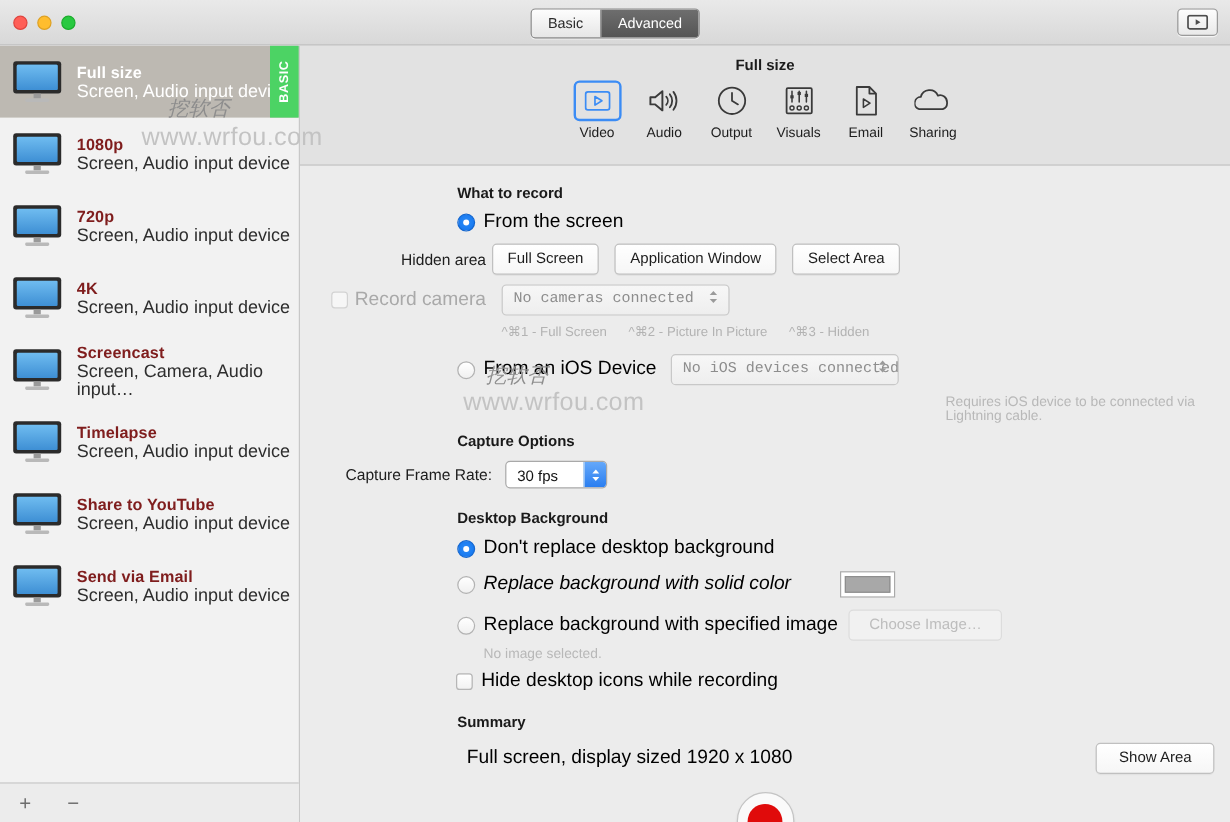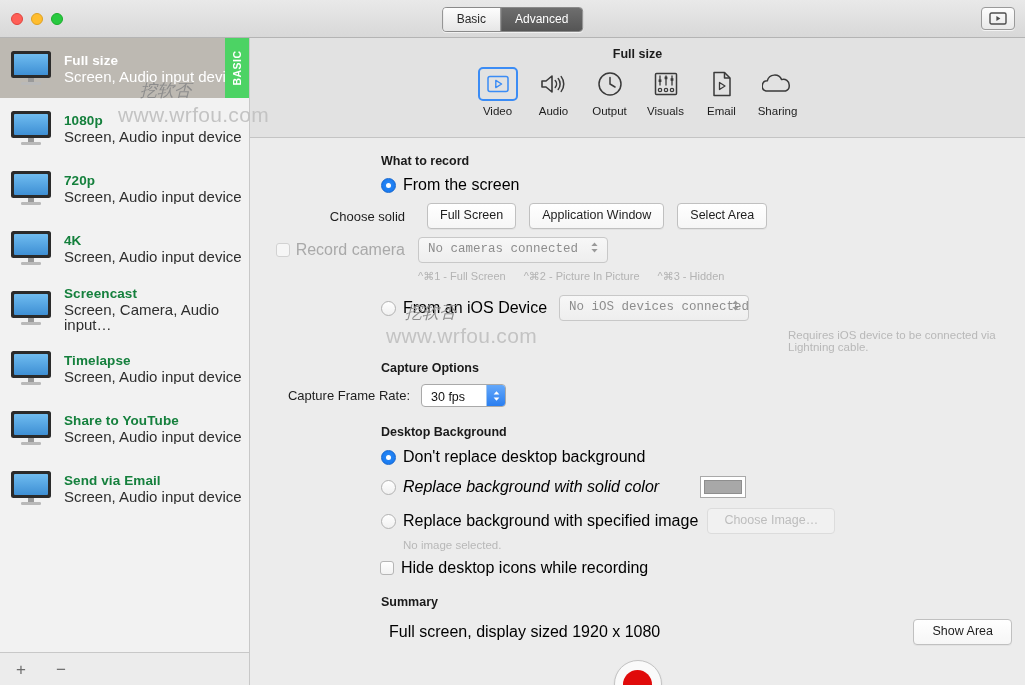--- a/index.html
+++ b/index.html
@@ -94,21 +94,21 @@
     position: relative;
     height: 60px;
     display: flex; align-items: center;
     padding-left: 8px;
     cursor: default;
   }
   .preset.selected { background: #bdb9b2; }
   .preset-icon { flex: 0 0 46px; width: 46px; height: 40px; position: relative; }
   .preset-text { margin-left: 10px; overflow: hidden; }
   .preset-title {
-    font-size: 13.5px; font-weight: bold; color: #15803d;
+    font-size: 13.5px; font-weight: bold; color: #7f1d1d;
     line-height: 17px; letter-spacing: .1px;
   }
   .preset-sub {
     font-size: 15px; color: #2e2e2e; line-height: 15px;
   }
   .preset.selected .preset-title,
   .preset.selected .preset-sub { color: #ffffff; }
   .badge-basic {
     position: absolute; right: 0; top: 0;
     width: 24px; height: 60px;
@@ -546,22 +546,22 @@
       <div class="content">
 
         <div class="sec-title">What to record</div>
 
         <div class="row" style="margin-top:8px;">
           <div class="radio on"></div>
           <span class="lbl" style="margin-left:7px;">From the screen</span>
         </div>
 
         <div class="row" style="margin-top:9px; margin-left:0;">
-          <span class="lbl-right" style="margin-left:0;">Choose solid</span>
-          <div class="pbtn" style="margin-left:22px;">Full Screen</div>
+          <span class="lbl-right" style="margin-left:0;">Hidden area</span>
+          <div class="pbtn" style="margin-left:5px;">Full Screen</div>
           <div class="pbtn" style="margin-left:13px;">Application Window</div>
           <div class="pbtn" style="margin-left:13px;">Select Area</div>
         </div>
 
         <div class="row" style="margin-top:8px; margin-left:0;">
           <div style="width:155px; display:flex; justify-content:flex-end; align-items:center;">
             <div class="checkbox dim"></div>
             <span class="lbl lbl-dim" style="margin-left:6px;">Record camera</span>
           </div>
           <div class="popup" style="margin-left:13px; width:190px;">

